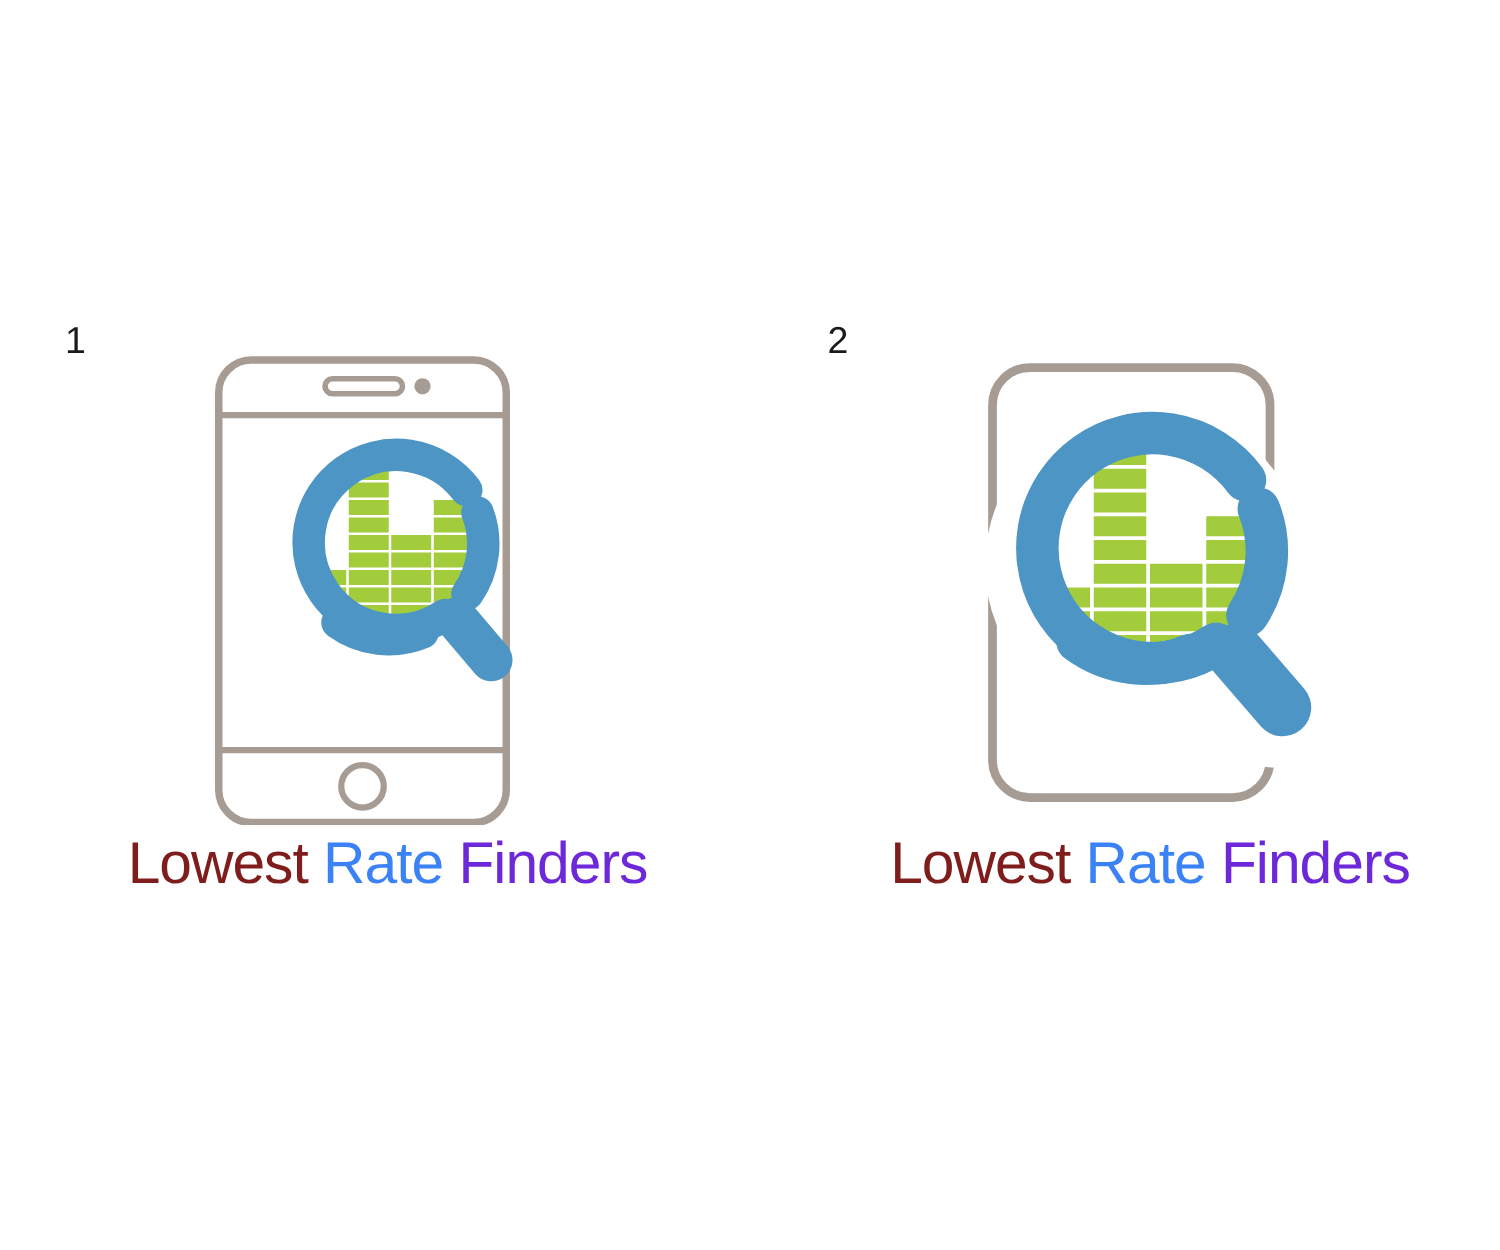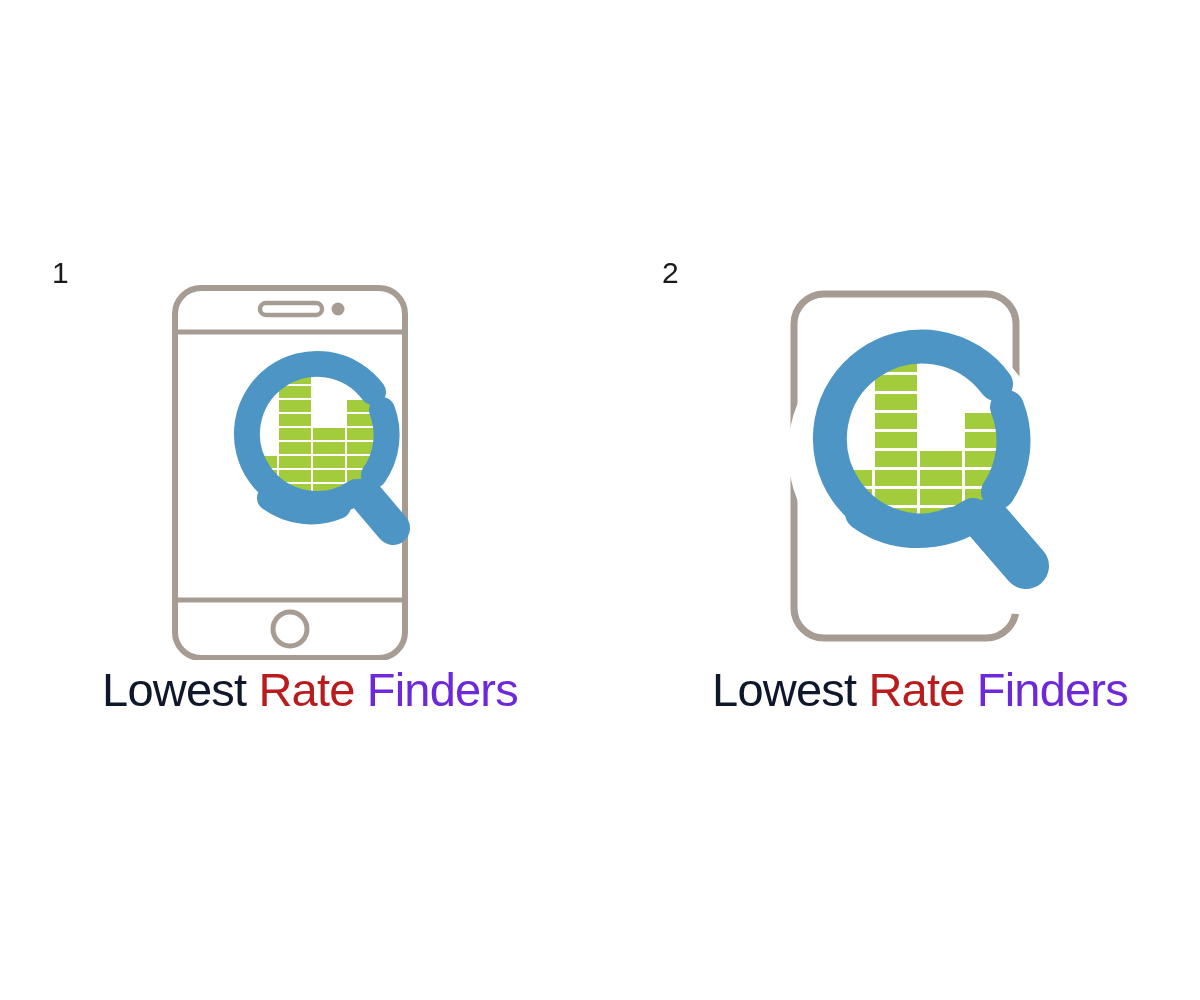--- a/index.html
+++ b/index.html
@@ -60,22 +60,22 @@
     top: 415px;
     width: 540px;
     text-align: center;
     font-size: 47px;
     line-height: 1.05;
     font-weight: 400;
     white-space: nowrap;
     letter-spacing: -0.8px;
     font-family: "Liberation Sans", "DejaVu Sans", sans-serif;
   }
-  .wm-lowest  { color: #0f172a; }
-  .wm-rate    { color: #b91c1c; }
+  .wm-lowest  { color: #7f1d1d; }
+  .wm-rate    { color: #3b82f6; }
   .wm-finders { color: #6d28d9; }
   .wm-space   { display: inline-block; width: 0.26em; }
 </style>
 </head>
 <body>
 
 <div class="canvas">
 
   <div class="concept" id="concept-1">
 

